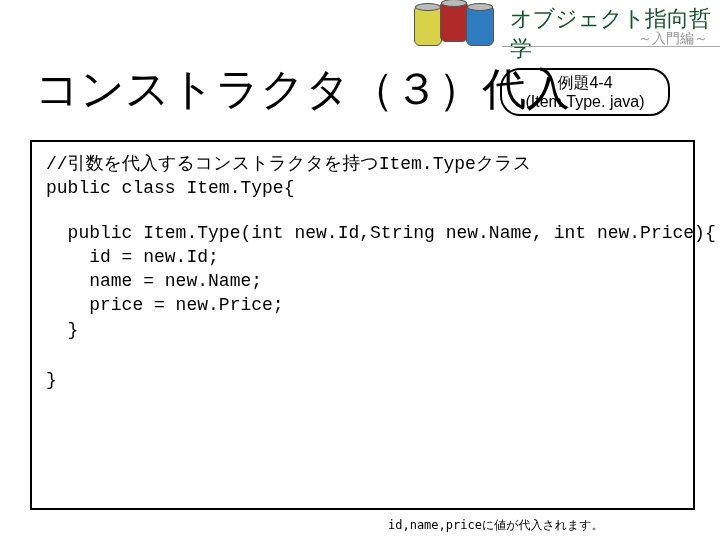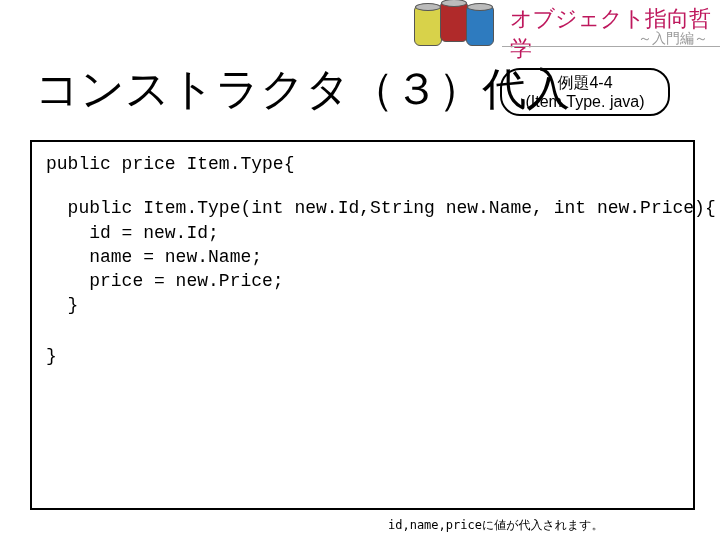--- a/index.html
+++ b/index.html
@@ -1,18 +1,18 @@
 <!DOCTYPE html>
 <html><head>
 <meta charset="utf-8">
 <style>
   html,body{margin:0;padding:0;width:720px;height:540px;background:#fff;font-family:"MS PGothic","Hiragino Kaku Gothic Pro",sans-serif;}
   .header{position:absolute;top:0;left:0;width:720px;height:48px;}
   .logo{position:absolute;left:410px;top:2px;width:90px;height:44px;}
-  .hdr-title{position:absolute;left:510px;top:4px;color:#be185d;font-size:22px;font-family:"Yu Mincho",serif;}
+  .hdr-title{position:absolute;left:510px;top:4px;color:#14532d;font-size:22px;font-family:"Yu Mincho",serif;}
   .hdr-sub{position:absolute;left:638px;top:30px;color:#999;font-size:14px;}
   .hdr-line{position:absolute;left:502px;top:46px;width:218px;height:1px;background:#aaa;}
   .title{position:absolute;left:20px;top:60px;font-size:44px;font-family:"MS PGothic",sans-serif;color:#000;margin-left:15px;}
   .badge{position:absolute;left:500px;top:68px;width:170px;height:48px;border:2px solid #000;border-radius:20px;text-align:center;line-height:1.2;padding-top:3px;box-sizing:border-box;font-size:16px;}
   .codebox{position:absolute;left:30px;top:140px;width:665px;height:370px;border:2px solid #000;box-sizing:border-box;padding:10px 14px;font-family:"MS Gothic","Courier New",monospace;font-size:18px;line-height:1.35;background:#fff;}
   .codebox .block{white-space:pre;}
   .note{position:absolute;left:388px;top:478px;font-family:"MS Gothic",monospace;font-size:12px;margin-top:39px;}
   
   .can{position:absolute;width:26px;height:38px;border-radius:4px 4px 6px 6px;border:1px solid #555;}
   .can .top{position:absolute;top:-4px;left:0;width:100%;height:8px;border-radius:50%;background:#bbb;border:1px solid #555;box-sizing:border-box;}
@@ -38,21 +38,22 @@
 </div>
 
 <div class="title">コンストラクタ（３）代入</div>
 
 <div class="badge">
   <div>例題4-4</div>
   <div>(Item.Type. java)</div>
 </div>
 
 <div class="codebox">
-  <div class="block">public price Item.Type{</div>
+  <div class="block">//引数を代入するコンストラクタを持つItem.Typeクラス</div>
+  <div class="block">public class Item.Type{</div>
   <div class="block" style="margin-top:20px">  public Item.Type(int new.Id,String new.Name, int new.Price){
     id = new.Id;
     name = new.Name;
     price = new.Price;
   }</div>
   <div class="block" style="margin-top:26px">}</div>
 </div>
 
 <div class="note">id,name,priceに値が代入されます。</div>
 

